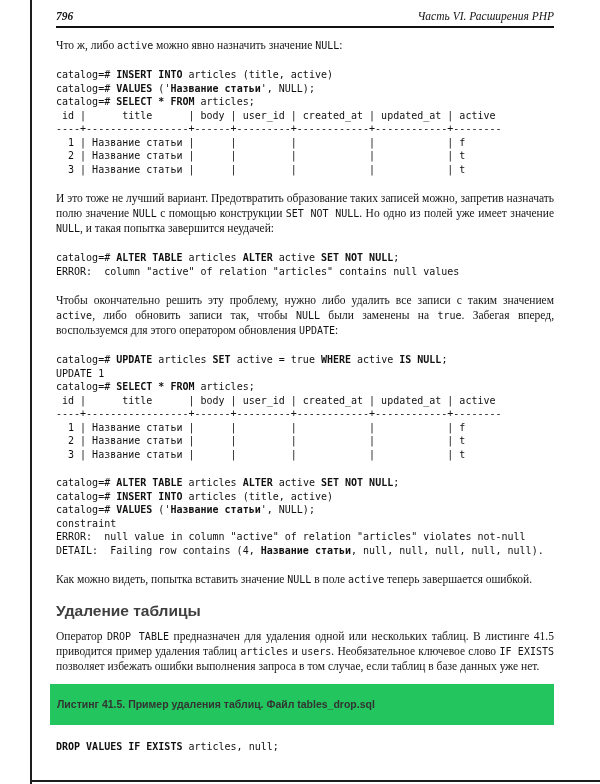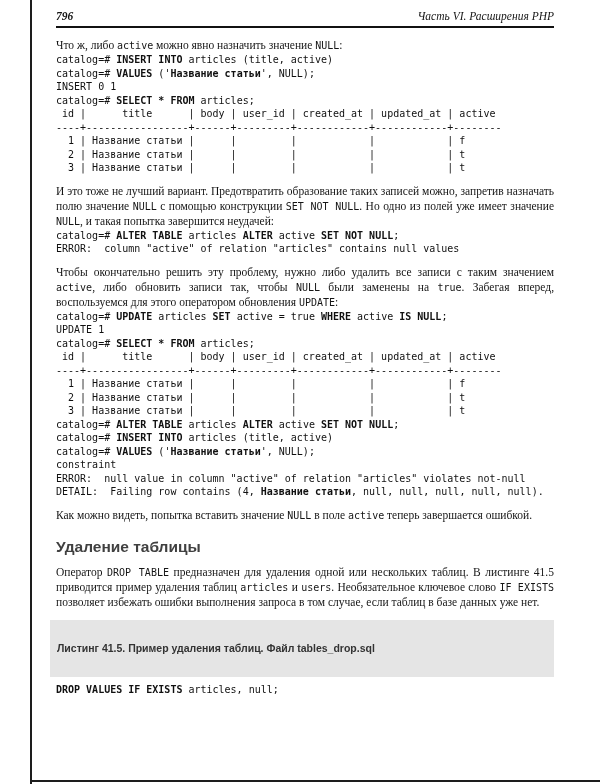--- a/index.html
+++ b/index.html
@@ -18,57 +18,56 @@
     display:flex; justify-content:space-between; align-items:flex-end;
     font-size:11.5px; padding-bottom:4px;
   }
   .pagenum { font-weight:bold; font-style:italic; }
   .runhead { font-style:italic; }
   .rule { border-bottom:2px solid #111; margin-bottom:10px; }
   .para {
     font-size:11.5px; line-height:15px; text-align:justify; margin-top:9px;
   }
   .inline-code { font-family:"DejaVu Sans Mono", monospace; font-size:10px; }
-  .codeblock { margin:0 0; }
+  .codeblock { margin:15px 0; }
   .code-line {
     font-family:"DejaVu Sans Mono", monospace;
     font-size:10px; line-height:13.5px; white-space:pre; color:#101010;
   }
   .kw { font-weight:bold; }
   .section-heading {
     font-family:"Liberation Sans", sans-serif;
     font-size:15.5px; line-height:19px; font-weight:bold; color:#404040;
     margin:14px 0 4px;
   }
   .listing-caption {
-    background:#e5e5e5;
+    background:#22c55e;
     font-family:"Liberation Sans", sans-serif;
     font-weight:bold; font-size:10.5px; line-height:13px; color:#333;
-    padding:22px 7px; margin:10px 0 6px -6px;
+    padding:14px 7px; margin:10px 0 6px -6px;
   }
 </style>
 </head>
 <body>
 
 <div class="page">
   <div class="edge-left"></div>
   <div class="edge-bottom"></div>
 
   <header class="running-header">
     <span class="pagenum">796</span>
     <span class="runhead">Часть VI. Расширения PHP</span>
   </header>
   <div class="rule"></div>
 
   <main class="content">
       <p class="para"><span>Что ж, либо </span><span class="inline-code">active</span><span> можно явно назначить значение </span><span class="inline-code">NULL</span><span>:</span></p>
       <div class="codeblock">
         <div class="code-line"><span>catalog=# </span><span class="kw">INSERT INTO</span><span> articles (title, active)</span></div>
         <div class="code-line"><span>catalog=# </span><span class="kw">VALUES</span><span> ('</span><span class="kw">Название статьи</span><span>', NULL);</span></div>
-        <div class="code-line"><span>INSERT 0 1</span></div>
         <div class="code-line"><span>catalog=# </span><span class="kw">SELECT * FROM</span><span> articles;</span></div>
         <div class="code-line"><span> id |      title      | body | user_id | created_at | updated_at | active</span></div>
         <div class="code-line"><span>----+-----------------+------+---------+------------+------------+--------</span></div>
         <div class="code-line"><span>  1 | Название статьи |      |         |            |            | f</span></div>
         <div class="code-line"><span>  2 | Название статьи |      |         |            |            | t</span></div>
         <div class="code-line"><span>  3 | Название статьи |      |         |            |            | t</span></div>
       </div>
       <p class="para"><span>И это тоже не лучший вариант. Предотвратить образование таких записей можно, запретив назначать полю значение </span><span class="inline-code">NULL</span><span> с помощью конструкции </span><span class="inline-code">SET NOT NULL</span><span>. Но одно из полей уже имеет значение </span><span class="inline-code">NULL</span><span>, и такая попытка завершится неудачей:</span></p>
       <div class="codeblock">
         <div class="code-line"><span>catalog=# </span><span class="kw">ALTER TABLE</span><span> articles </span><span class="kw">ALTER</span><span> active </span><span class="kw">SET NOT NULL</span><span>;</span></div>

